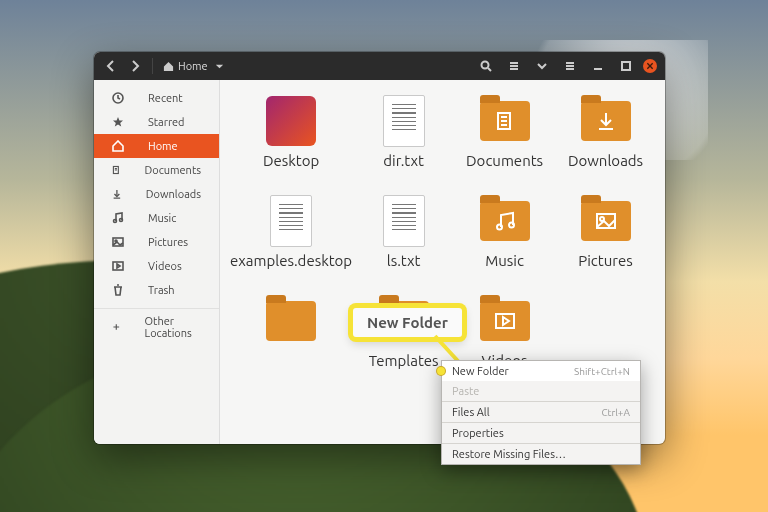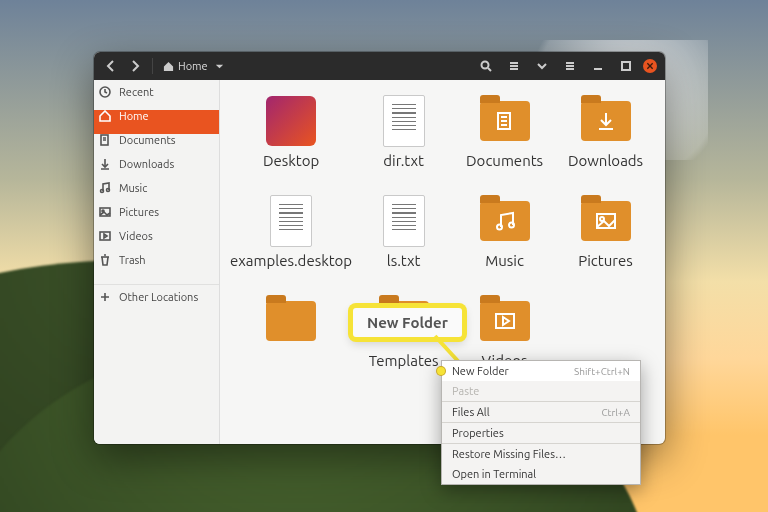--- a/index.html
+++ b/index.html
@@ -23,21 +23,21 @@
   .sep{ width:1px;height:16px;background:#444; margin:0 4px;}
   .crumb{ display:flex; align-items:center; font-size:11px; padding:0 6px; height:20px; border-radius:3px;}
   .crumb svg{ width:11px;height:11px; fill:#ccc; margin-right:4px;}
   .tb-spacer{ flex:1; }
   .tb-right{ display:flex; align-items:center; gap:4px;}
   .tb-btn.close{ background:#e95420; border-radius:50%; width:14px;height:14px;}
   .tb-btn.close svg{stroke:#3a1a0c; width:8px;height:8px;}
 
   .body{ flex:1; display:flex; min-height:0;}
   .sidebar{ width:126px; background:#f3f3f2; border-right:1px solid #ddd; font-size:11px; color:#444; padding-top:6px;}
-  .side-item{ display:flex;align-items:flex-start; height:24px; padding:0 5px; gap:8px;}
+  .side-item{ display:flex;align-items:center; height:24px; padding:0 18px; gap:24px;}
   .side-item svg{ width:12px;height:12px; fill:none; stroke:#555; stroke-width:1.6;}
   .side-item.active{ background:#e95420; color:#fff;}
   .side-item.active svg{ stroke:#fff;}
   .side-divider{ height:1px;background:#e0e0df; margin:6px 0;}
 
   .content{ flex:1; padding:14px 10px; display:grid; grid-template-columns:repeat(4, 1fr); grid-auto-rows:98px; gap:2px; overflow:auto;}
   .item{ display:flex; flex-direction:column; align-items:center; font-size:15px; color:#333;}
   .item .ic{ width:54px;height:54px; display:flex;align-items:center;justify-content:center; margin-bottom:4px;}
   .folder{ position:relative; width:50px;height:40px; background:#e08f2b; border-radius:4px; }
   .folder:before{ content:""; position:absolute; top:-6px; left:0; width:20px;height:8px;background:#c97a1e;border-radius:3px 3px 0 0;}
@@ -142,20 +142,26 @@
 
   <div class="body">
     <div class="sidebar">
       <div class="side-item">
           <svg viewBox="0 0 12 12">
             <circle cx="6" cy="6" r="5"></circle>
             <polyline points="6,3 6,6 8,7"></polyline>
           </svg>
           <span>Recent</span>
         </div>
+      <div class="side-item">
+          <svg viewBox="0 0 12 12">
+            <polygon fill="#555" stroke="none" points="6,1 7.4,4.4 11,4.6 8.2,7 9.2,10.6 6,8.6 2.8,10.6 3.8,7 1,4.6 4.6,4.4"></polygon>
+          </svg>
+          <span>Starred</span>
+        </div>
       <div class="side-item active">
           <svg viewBox="0 0 12 12">
             <path d="M1 6 L6 1 L11 6 V11 H1 Z"></path>
           </svg>
           <span>Home</span>
         </div>
       <div class="side-item">
           <svg viewBox="0 0 12 12">
             <rect x="2" y="1" width="7" height="10"></rect>
             <line x1="4" y1="4" x2="7" y2="4"></line>
@@ -346,16 +352,13 @@
       <span class="accel">Ctrl+A</span>
     </div>
   <div class="ctx-sep"></div>
   <div class="ctx-row">
       <span>Properties</span>
     </div>
   <div class="ctx-sep"></div>
   <div class="ctx-row">
       <span>Restore Missing Files…</span>
     </div>
-  <div class="ctx-row">
-      <span>Open in Terminal</span>
-    </div>
 </div>
 
 </body></html>

